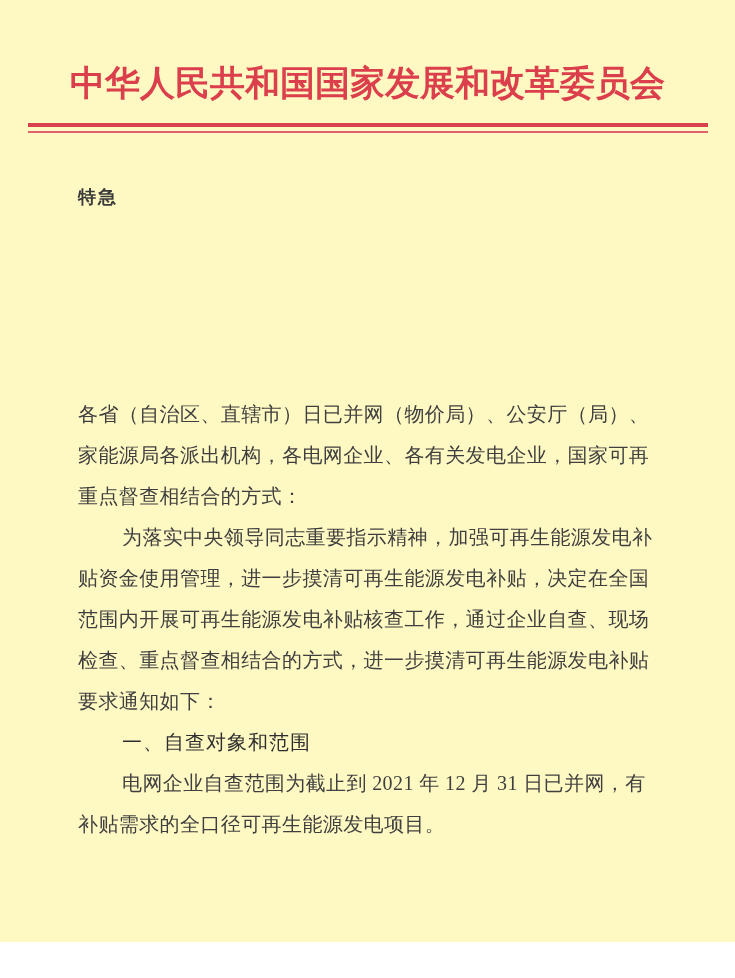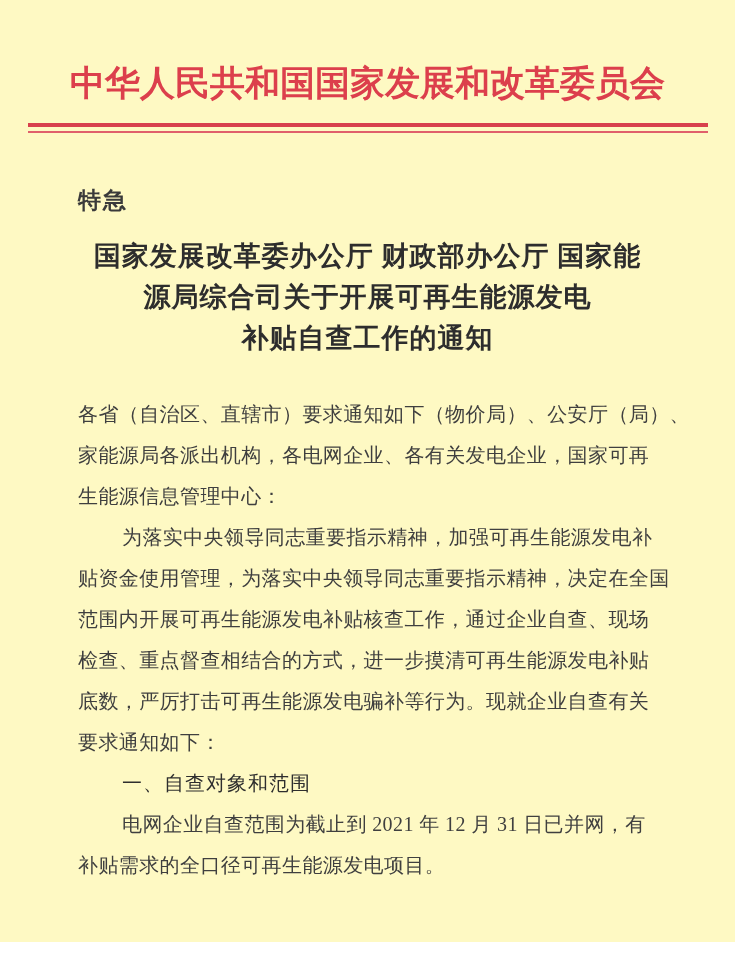--- a/index.html
+++ b/index.html
@@ -46,21 +46,21 @@
     margin-top: 4px;
     height: 2px;
     background: #e0606b;
   }
 
   
   .urgency {
     position: absolute;
     top: 185px;
     left: 78px;
-    font-size: 23px;
+    font-size: 18px;
     font-weight: 600;
     color: #3a3a3a;
     letter-spacing: 2px;
     font-family: "Liberation Sans", "DejaVu Sans", sans-serif;
   }
 
   
   .doc-title {
     position: absolute;
     top: 236px;
@@ -126,36 +126,30 @@
 
   <div class="agency-header">中华人民共和国国家发展和改革委员会</div>
 
   <div class="rule-top">
     <div class="thick"></div>
     <div class="thin"></div>
   </div>
 
   <div class="urgency">特急</div>
 
-  <div class="doc-title">
-    <div>国家发展改革委办公厅 财政部办公厅 国家能</div>
-    <div>源局综合司关于开展可再生能源发电</div>
-    <div>补贴自查工作的通知</div>
-  </div>
 
   <div class="body-text">
-    <div class="line">各省（自治区、直辖市）要求通知如下（物价局）、公安厅（局）、</div>
+    <div class="line">各省（自治区、直辖市）日已并网（物价局）、公安厅（局）、</div>
     <div class="line">家能源局各派出机构，各电网企业、各有关发电企业，国家可再</div>
-    <div class="line">生能源信息管理中心：</div>
+    <div class="line">重点督查相结合的方式：</div>
 
     <div class="line indent">为落实中央领导同志重要指示精神，加强可再生能源发电补</div>
-    <div class="line">贴资金使用管理，为落实中央领导同志重要指示精神，决定在全国</div>
+    <div class="line">贴资金使用管理，进一步摸清可再生能源发电补贴，决定在全国</div>
     <div class="line">范围内开展可再生能源发电补贴核查工作，通过企业自查、现场</div>
     <div class="line">检查、重点督查相结合的方式，进一步摸清可再生能源发电补贴</div>
-    <div class="line">底数，严厉打击可再生能源发电骗补等行为。现就企业自查有关</div>
     <div class="line">要求通知如下：</div>
 
     <div class="line indent section-heading">一、自查对象和范围</div>
 
 
     <div class="line indent">电网企业自查范围为截止到 2021 年 12 月 31 日已并网，有</div>
     <div class="line">补贴需求的全口径可再生能源发电项目。</div>
   </div>
 
   <div class="rule-bottom-thin"></div>

